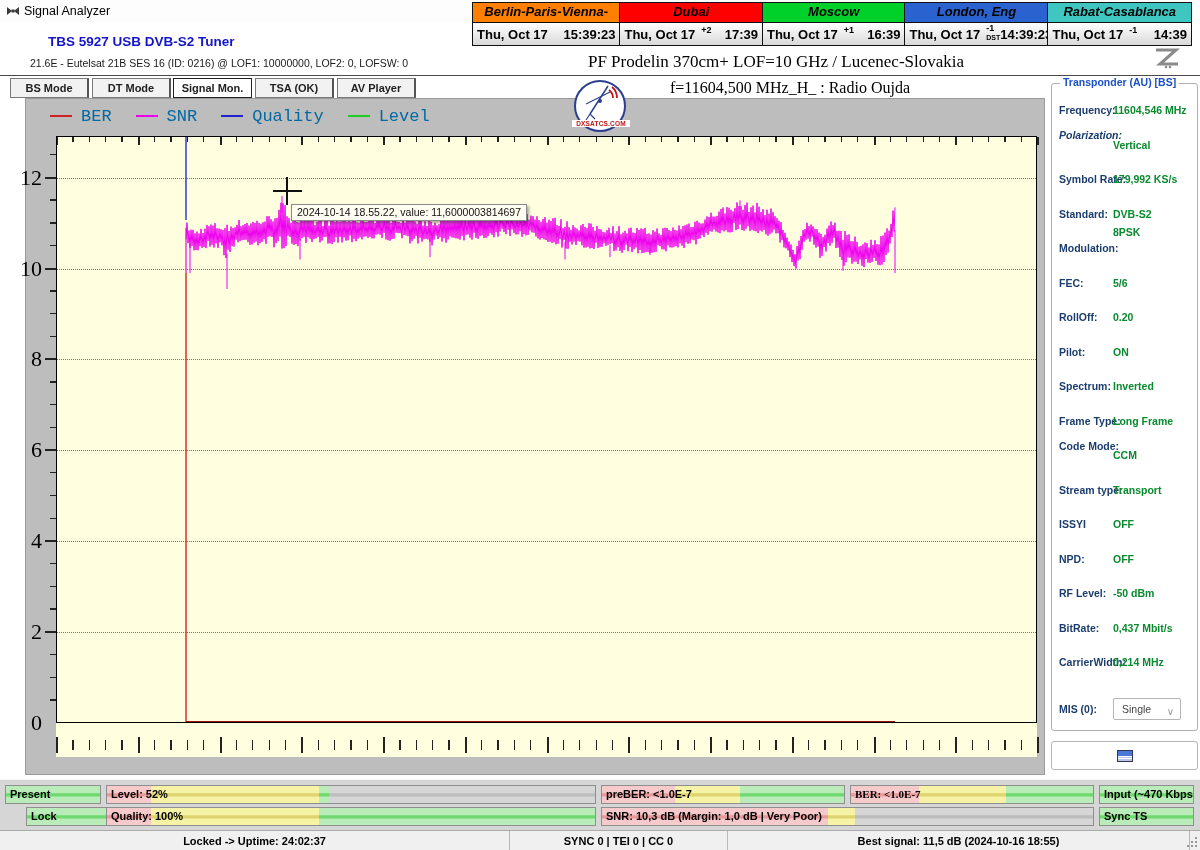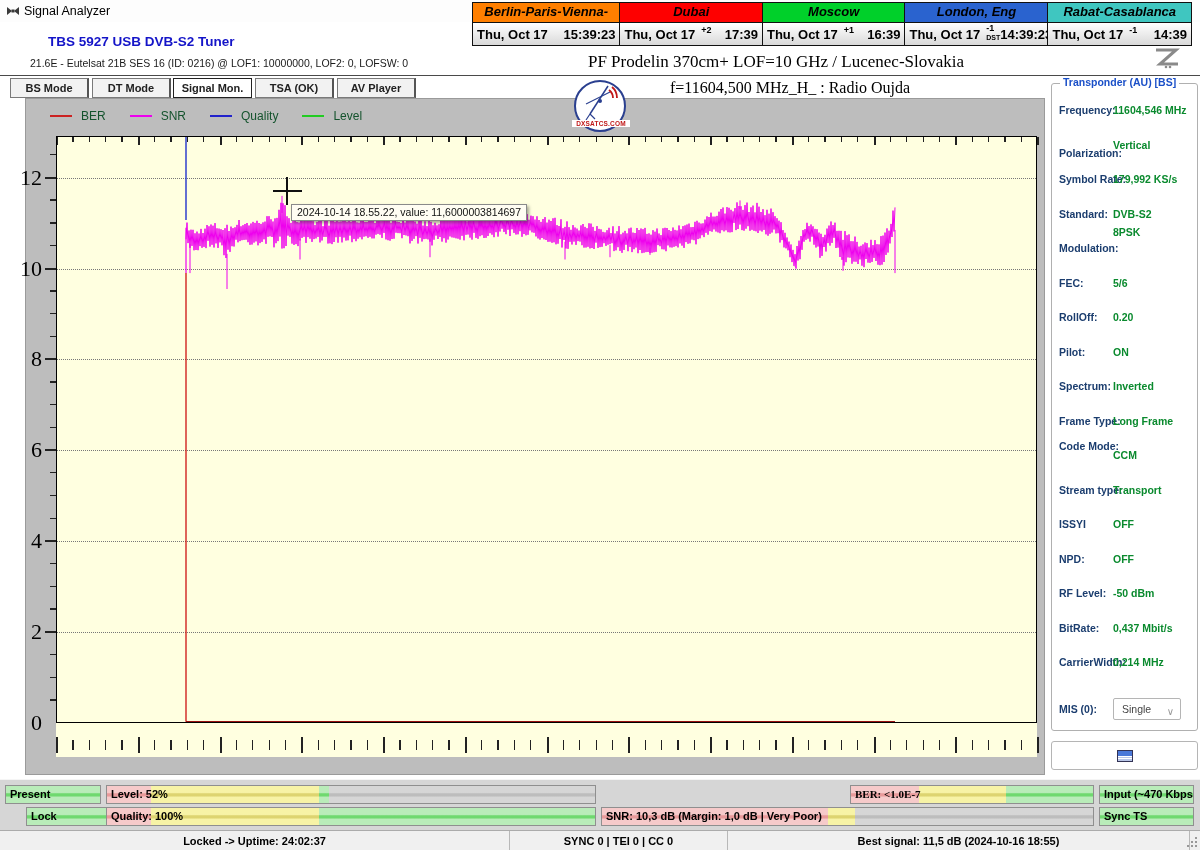--- a/index.html
+++ b/index.html
@@ -46,21 +46,21 @@
   #chart-panel{left:25px;top:98px;width:1020px;height:677px;background:#bdbdbd;border:1px solid #9a9a9a;box-sizing:border-box;}
   #plot-bg{left:56px;top:136px;width:981px;height:621px;background:#ffffe0;}
   #plot-border{left:56px;top:136px;width:981px;height:587px;border:1.3px solid #000;box-sizing:border-box;z-index:4;pointer-events:none;}
   .gridline{position:absolute;left:57px;width:979px;height:0;border-top:1px dotted #777;z-index:1;}
   .ylab{position:absolute;width:34px;text-align:right;font-family:"Liberation Serif",serif;
       font-size:22px;color:#000;z-index:2;}
   .tick{position:absolute;background:#222;z-index:3;}
   #legend{left:50px;top:107px;height:18px;display:flex;align-items:center;z-index:2;}
   .leg-item{display:flex;align-items:center;margin-right:24px;}
   .leg-line{width:22px;height:2px;margin-right:9px;}
-  .leg-text{font-size:12px;color:#14532d;}
+  .leg-text{font-size:17px;color:#0369a1;font-family:Liberation Mono, monospace;}
   #trace-svg{left:56px;top:136px;z-index:2;}
   
   .xh{position:absolute;background:#101010;z-index:6;}
   #tooltip{left:291px;top:204px;height:15px;background:#fffdf2;border:1px solid #8a8a8a;
       box-shadow:2px 2px 3px rgba(0,0,0,.35);font-size:10.5px;line-height:15px;padding:0 5px;
       white-space:nowrap;z-index:7;color:#111;}
   
   #tp-box{left:1051px;top:83px;width:145px;height:646px;border:1px solid #b0b0b0;border-radius:3px;background:#fff;}
   #tp-title{left:1060px;top:76px;background:#fff;padding:0 3px;font-size:10.5px;font-weight:bold;color:#1b50c8;z-index:2;}
   .tp-lab{position:absolute;left:1059px;font-size:10.5px;font-weight:600;color:#1b3d6e;white-space:nowrap;}
@@ -387,21 +387,21 @@
   <div class="abs" id="plot-border"></div>
   <div class="abs xh" style="left:273px;top:190px;width:29px;height:1.6px;z-index:6;"></div>
   <div class="abs xh" style="left:286px;top:177px;width:1.6px;height:28px;z-index:6;"></div>
   <div class="abs" id="tooltip">2024-10-14 18.55.22, value: 11,6000003814697</div>
 
   <div class="abs" id="tp-box"></div>
   <div class="abs" id="tp-title">Transponder (AU) [BS]</div>
   <div id="tp-rows">
       <div class="tp-lab" style="top: 104px;">Frequency:</div>
       <div class="tp-val" style="top: 104px;">11604,546 MHz</div>
-      <div class="tp-lab" style="top: 147px;">Polarization:</div>
+      <div class="tp-lab" style="top: 129px; font-style: italic;">Polarization:</div>
       <div class="tp-val" style="top: 138.5px;">Vertical</div>
       <div class="tp-lab" style="top: 173px;">Symbol Rate:</div>
       <div class="tp-val" style="top: 173px;">179,992 KS/s</div>
       <div class="tp-lab" style="top: 207.5px;">Standard:</div>
       <div class="tp-val" style="top: 207.5px;">DVB-S2</div>
       <div class="tp-lab" style="top: 242px;">Modulation:</div>
       <div class="tp-val" style="top: 226px; text-align: center;">8PSK</div>
       <div class="tp-lab" style="top: 276.5px;">FEC:</div>
       <div class="tp-val" style="top: 276.5px;">5/6</div>
       <div class="tp-lab" style="top: 311px;">RollOff:</div>
@@ -441,20 +441,26 @@
         <div class="zone z-green" style="left: 0%; width: 100%;"></div>
         <div class="bar-label">Present</div>
       </div>
       <div class="bar-panel" style="left: 106px; top: 5px; width: 490px;">
         <div class="zone z-pink" style="left: 0%; width: 9%;"></div>
         <div class="zone z-yellow" style="left: 9%; width: 34.5%;"></div>
         <div class="zone z-green" style="left: 43.5%; width: 2%;"></div>
         <div class="zone z-gray" style="left: 45.5%; width: 54.5%;"></div>
         <div class="bar-label">Level: 52%</div>
       </div>
+      <div class="bar-panel" style="left: 601px; top: 5px; width: 244px;">
+        <div class="zone z-pink" style="left: 0%; width: 30%;"></div>
+        <div class="zone z-yellow" style="left: 30%; width: 27%;"></div>
+        <div class="zone z-green" style="left: 57%; width: 43%;"></div>
+        <div class="bar-label">preBER: &lt;1.0E-7</div>
+      </div>
       <div class="bar-panel" style="left: 850px; top: 5px; width: 244px; font-family: Liberation Serif, serif;">
         <div class="zone z-pink" style="left: 0%; width: 28%;"></div>
         <div class="zone z-yellow" style="left: 28%; width: 36%;"></div>
         <div class="zone z-green" style="left: 64%; width: 36%;"></div>
         <div class="bar-label">BER: &lt;1.0E-7</div>
       </div>
       <div class="bar-panel" style="left: 1099px; top: 5px; width: 95px;">
         <div class="zone z-green" style="left: 0%; width: 100%;"></div>
         <div class="bar-label">Input (~470 Kbps)</div>
       </div>

